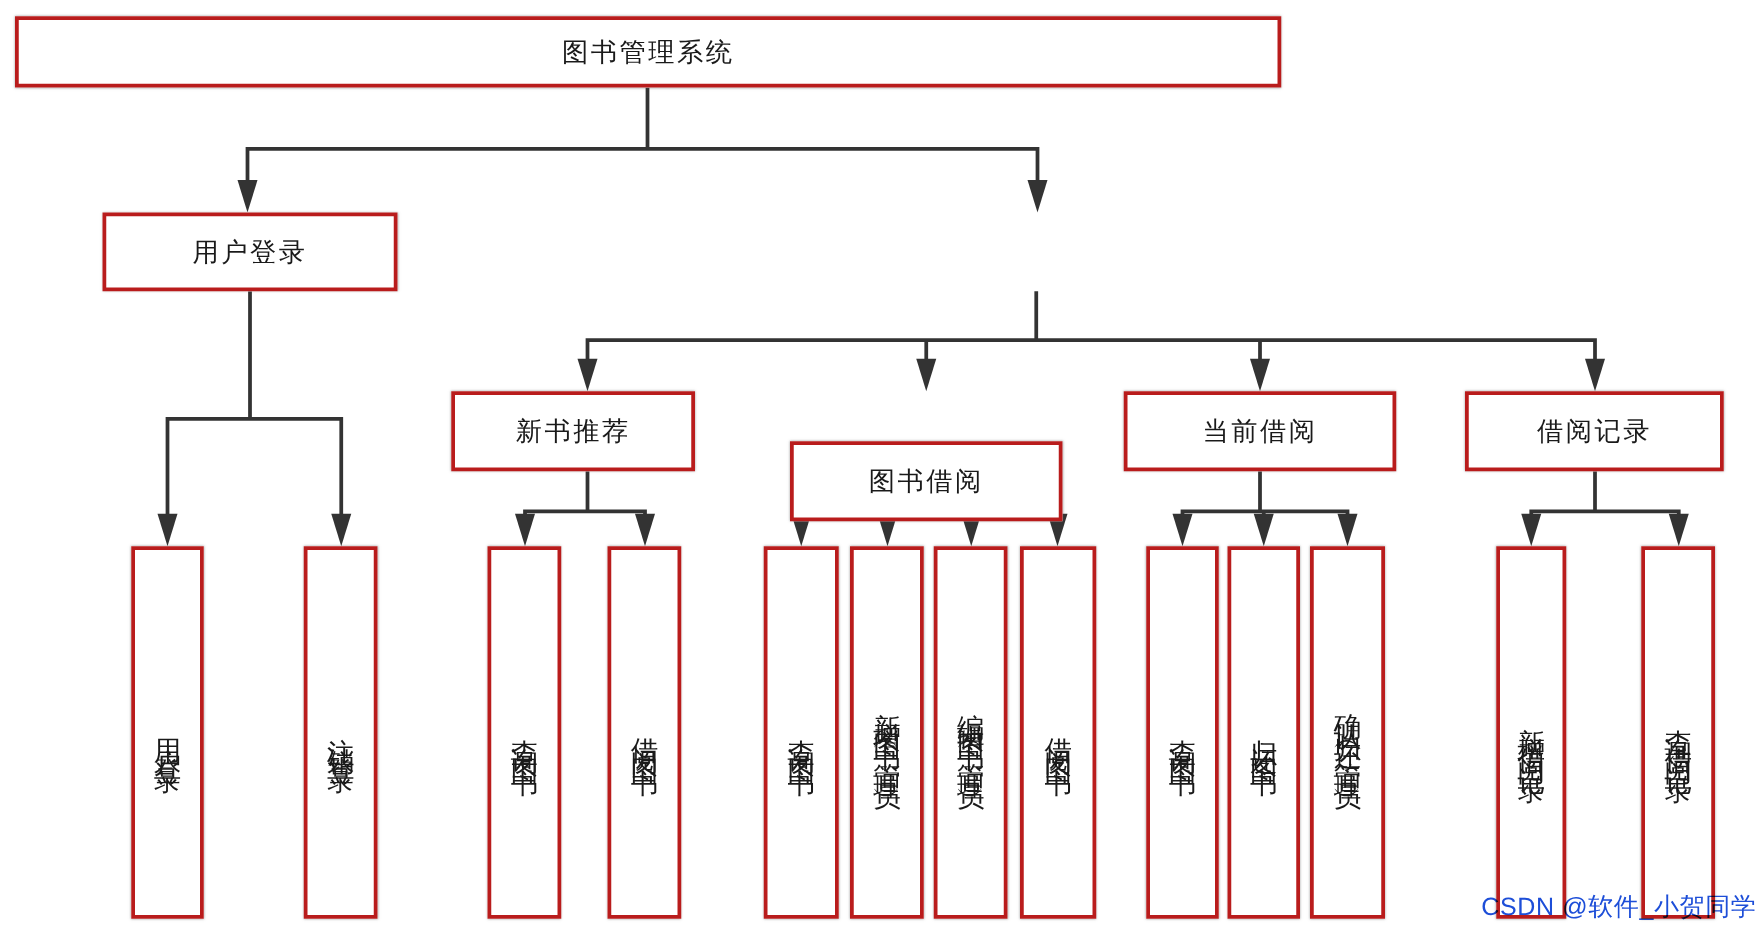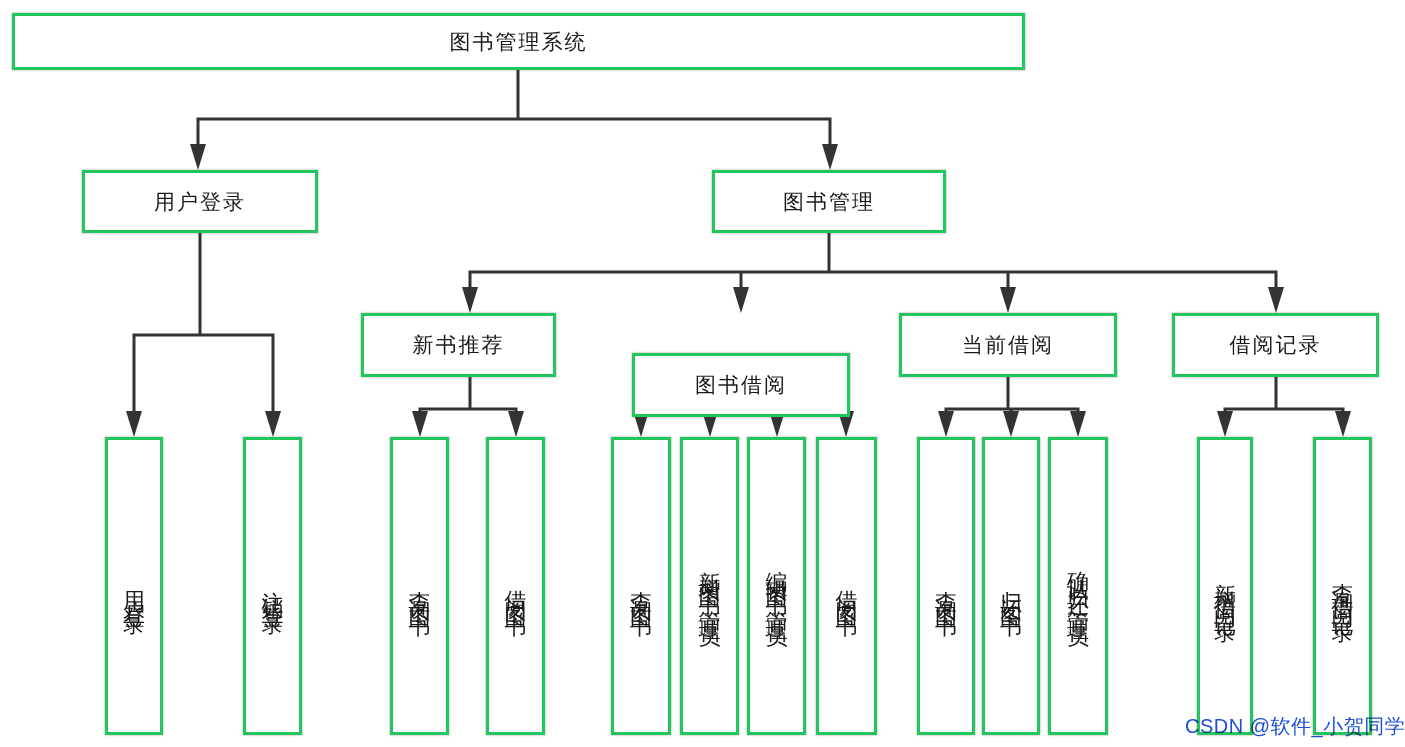--- a/index.html
+++ b/index.html
@@ -8,21 +8,21 @@
     width:1405px; height:747px;
     background:#ffffff;
     overflow:hidden;
     font-family:"Liberation Sans","DejaVu Sans",sans-serif;
   }
   #connector-svg { position:absolute; left:0; top:0; width:1405px; height:747px; }
   .box {
     position:absolute;
     box-sizing:border-box;
     background:#ffffff;
-    border:3px solid #22c55e;
+    border:3px solid #b91c1c;
     box-shadow:0 0 2px rgba(80,80,80,.55);
     display:flex; align-items:center; justify-content:center;
     color:#1a1a1a;
   }
   .hlabel { font-size:21px; letter-spacing:2px; white-space:nowrap; }
   .root-box  { left:12px;  top:13px;  width:1013px; height:57px; }
   .lv1-box   { top:170px;  height:63px; }
   .lv2-box   { top:313px;  height:64px; }
   .leaf {
     top:437px; height:298px;
@@ -79,23 +79,20 @@
     </g>
   </svg>
 
   <div class="box root-box hlabel">
     <span>图书管理系统</span>
   </div>
 
   <div class="box lv1-box hlabel" style="left:82px;width:236px;">
     <span>用户登录</span>
   </div>
-  <div class="box lv1-box hlabel" style="left:712px;width:234px;">
-    <span>图书管理</span>
-  </div>
 
   <div class="box lv2-box hlabel" style="left:361px;width:195px;">
     <span>新书推荐</span>
   </div>
   <div class="box lv2-box hlabel" style="left:632px;width:218px;margin-top:40px;">
     <span>图书借阅</span>
   </div>
   <div class="box lv2-box hlabel" style="left:899px;width:218px;">
     <span>当前借阅</span>
   </div>

